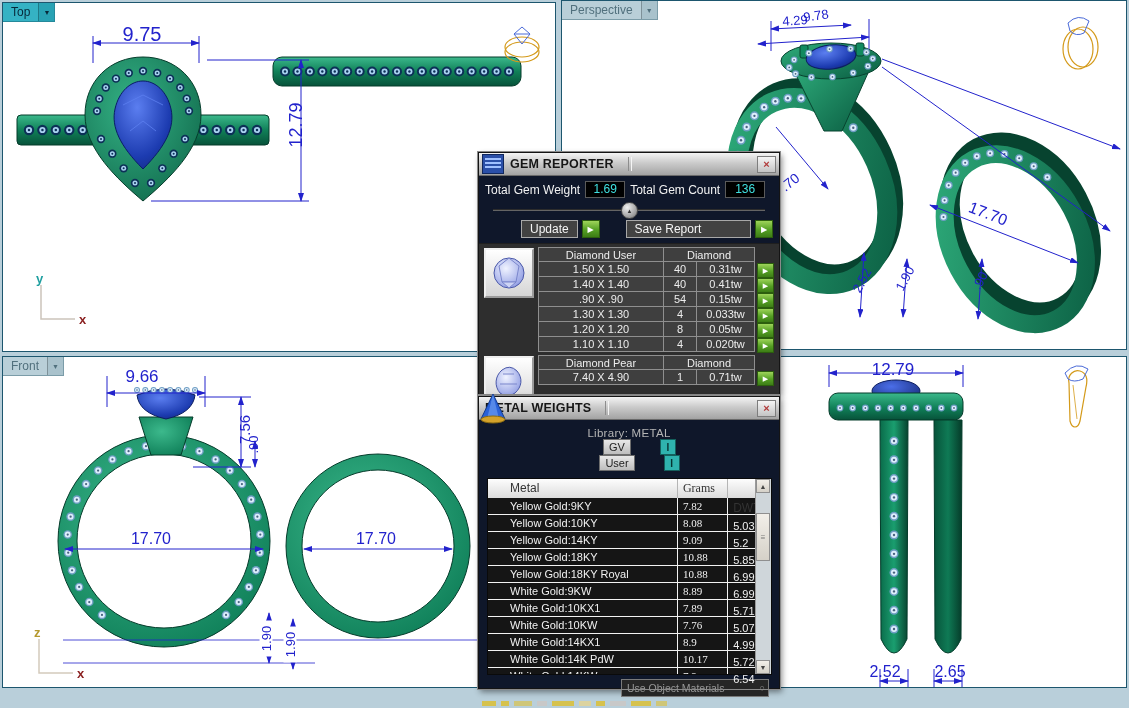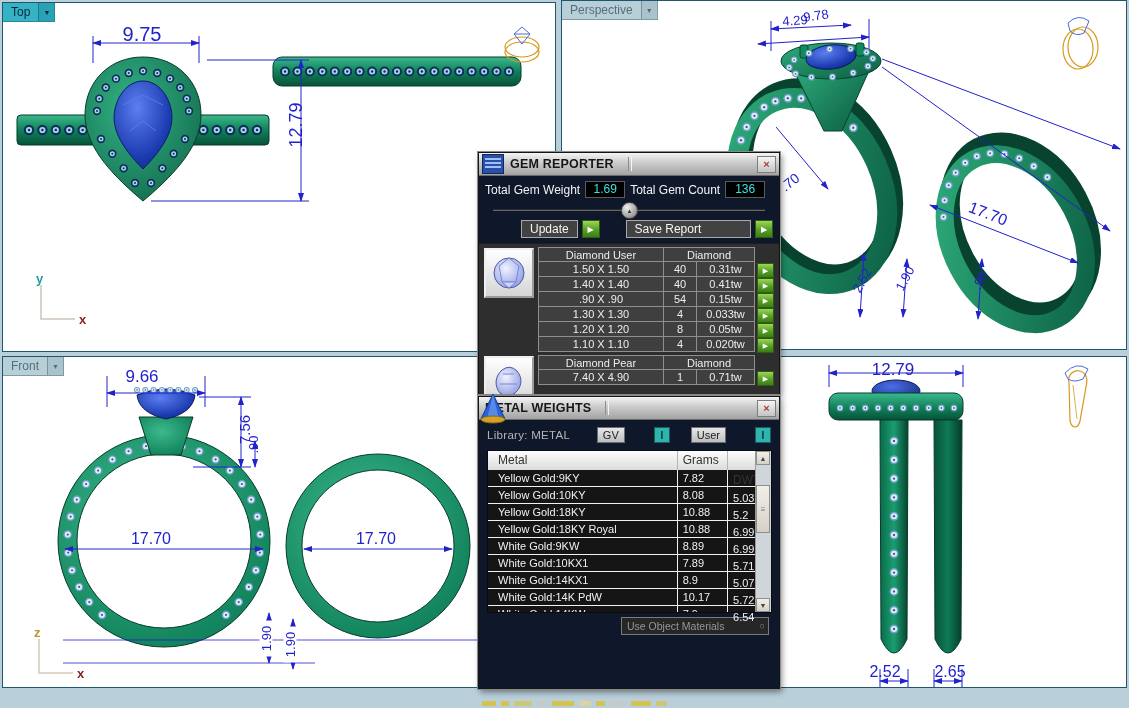--- a/index.html
+++ b/index.html
@@ -52,33 +52,33 @@
   .gem-row.first .c{border-top:1px solid #8f8f8f;}
   .c-size{width:126px;}
   .c-cnt{width:33px;border-left:none!important;}
   .c-wt{width:58px;border-left:none!important;}
   .c-hdr2{width:91px;border-left:none!important;}
   .row-arrow{width:15px;height:13px;margin:1px 0 0 2px;background:linear-gradient(#9ed45a,#55a024 55%,#3d7d16);
              border:1px solid #2c5e0e;color:#fff;font-size:7px;display:flex;align-items:center;justify-content:center;flex:none;}
   
   .cone-icon{position:absolute;left:0px;top:-5px;width:28px;height:32px;z-index:2;}
   .mw-title{margin-left:26px;}
-  .libraryrow{display:flex;align-items:center;padding:7px 8px 6px 8px;}
+  .libraryrow{display:flex;align-items:center;padding:7px 8px 6px 8px;flex-direction:column;}
   .librarylabel{font-size:11.5px;color:#b5b5b5;letter-spacing:.3px;}
   .tgl{display:flex;align-items:flex-end;margin-left:21px;gap:28px;}
   .tgl .tlab{background:linear-gradient(#e8e8e8,#bdbdbd);border:1px solid #6d6d6d;color:#222;font-size:11px;height:14px;line-height:14px;padding:0 5px;}
   .tgl .tbox{width:14px;height:14px;background:#2fb3ae;border:1px solid #14605c;color:#073432;font-size:10px;font-weight:bold;
              display:flex;align-items:center;justify-content:center;margin-left:1px;}
   .mtable{position:relative;margin:1px 8px 0 8px;width:283px;background:#151515;border:1px solid #0a0a0a;}
   .mhead{display:flex;height:19px;line-height:19px;background:linear-gradient(#fdfdfd,#dcdcdc);font-size:12px;color:#333;}
   .mhead .mc{border-right:1px solid #b5b5b5;box-sizing:border-box;}
   .mrow{display:flex;height:16px;line-height:16px;background:#151515;font-size:11px;color:#f0f0f0;border-bottom:1px solid #f2f2f2;}
   .mrow .mc{border-right:1px solid #f2f2f2;box-sizing:border-box;}
-  .mc1{width:204px;padding-left:10px;}
-  .mc2{width:54px;padding-left:5px;}
+  .mc1{width:204px;padding-left:22px;}
+  .mc2{width:54px;padding-left:5px;font-family:Liberation Serif, serif;}
   .mc3{width:46px;padding-left:5px;border-right:none!important;margin-top:20px;}
   .mrow.clip{height:6px;overflow:hidden;border-bottom:none;}
   .scroll{position:absolute;right:0;top:0;bottom:0;width:15px;background:#cfd6da;border-left:1px solid #9a9a9a;}
   .sbtn{position:absolute;left:0;width:14px;height:14px;background:linear-gradient(#f2efe9,#d5d1c8);border:1px solid #8f8f8f;
         display:flex;align-items:center;justify-content:center;font-size:7px;color:#444;box-sizing:border-box;}
   .sthumb{position:absolute;left:0;top:34px;width:14px;height:48px;background:linear-gradient(#f2efe9,#d5d1c8);
           border:1px solid #8f8f8f;box-sizing:border-box;display:flex;align-items:center;justify-content:center;font-size:8px;color:#777;}
   .ddrow{display:flex;justify-content:flex-end;padding:4px 10px 4px 0;}
   .ddbox{width:138px;height:16px;background:#262626;border:1px solid #7a7a7a;color:#979797;font-size:10.5px;
          display:flex;align-items:center;justify-content:space-between;padding:0 3px 0 5px;}
@@ -955,38 +955,48 @@
             <span class="mc mc1">Yellow Gold:9KY</span>
             <span class="mc mc2">7.82</span>
             <span class="mc mc3">5.03</span>
           </div>
           <div class="mrow">
             <span class="mc mc1">Yellow Gold:10KY</span>
             <span class="mc mc2">8.08</span>
             <span class="mc mc3">5.2</span>
           </div>
           <div class="mrow">
+            <span class="mc mc1">Yellow Gold:14KY</span>
+            <span class="mc mc2">9.09</span>
+            <span class="mc mc3">5.85</span>
+          </div>
+          <div class="mrow">
             <span class="mc mc1">Yellow Gold:18KY</span>
             <span class="mc mc2">10.88</span>
             <span class="mc mc3">6.99</span>
           </div>
           <div class="mrow">
             <span class="mc mc1">Yellow Gold:18KY Royal</span>
             <span class="mc mc2">10.88</span>
             <span class="mc mc3">6.99</span>
           </div>
           <div class="mrow">
             <span class="mc mc1">White Gold:9KW</span>
             <span class="mc mc2">8.89</span>
             <span class="mc mc3">5.71</span>
           </div>
           <div class="mrow">
             <span class="mc mc1">White Gold:10KX1</span>
             <span class="mc mc2">7.89</span>
             <span class="mc mc3">5.07</span>
+          </div>
+          <div class="mrow">
+            <span class="mc mc1">White Gold:10KW</span>
+            <span class="mc mc2">7.76</span>
+            <span class="mc mc3">4.99</span>
           </div>
           <div class="mrow">
             <span class="mc mc1">White Gold:14KX1</span>
             <span class="mc mc2">8.9</span>
             <span class="mc mc3">5.72</span>
           </div>
           <div class="mrow">
             <span class="mc mc1">White Gold:14K PdW</span>
             <span class="mc mc2">10.17</span>
             <span class="mc mc3">6.54</span>

